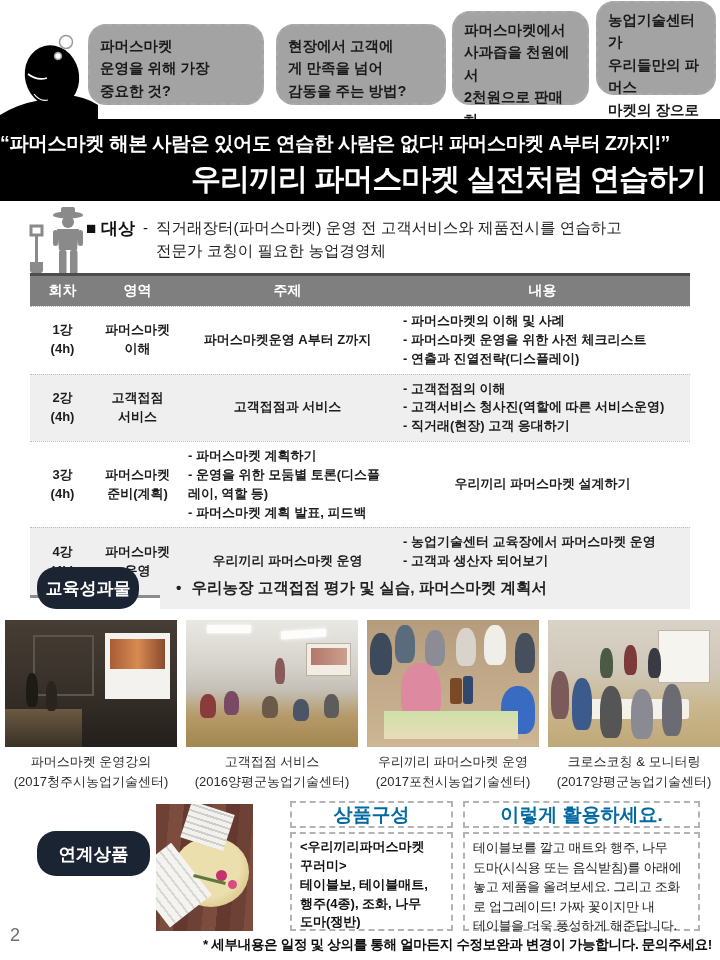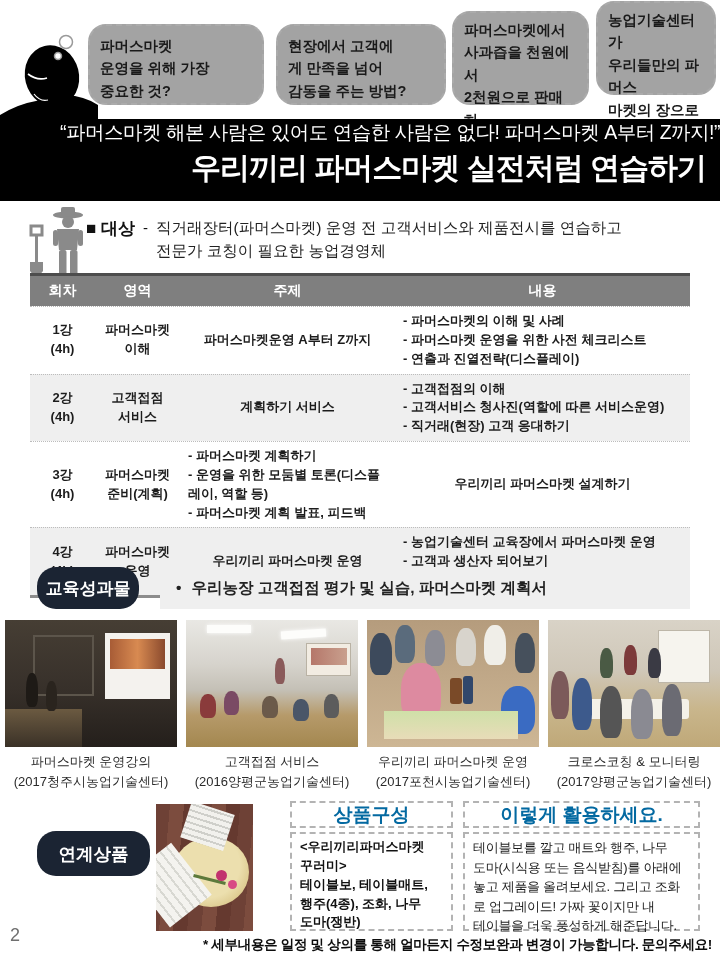--- a/index.html
+++ b/index.html
@@ -7,21 +7,21 @@
   body { font-family:"Liberation Sans","DejaVu Sans",sans-serif; }
   #page { position:relative; width:720px; height:960px; background:#fff; overflow:hidden; }
   .pre { white-space:pre-line; }
 
   
   .bubble { position:absolute; border:2px dashed #ababab; border-radius:18px; background:#a3a3a3;
             padding:9px 10px; font-size:14.5px; line-height:1.55; color:#1a1a1a; font-weight:600; }
 
   
   #banner { position:absolute; left:0; top:119px; width:720px; height:82px; background:#000; color:#fff; }
-  #banner .l1 { text-align:right; font-size:19.5px; font-weight:normal; margin-top:0; letter-spacing:-0.5px; }
+  #banner .l1 { text-align:left; font-size:19.5px; font-weight:bold; margin-top:11px; letter-spacing:-0.5px; }
   #banner .l2 { text-align:right; font-size:30px; font-weight:bold; padding-right:14px; margin-top:2px; letter-spacing:-1px; }
 
   
   #target { position:absolute; left:86px; top:216px; width:614px; display:flex; gap:8px; }
   #target .lbl { font-size:17px; font-weight:bold; color:#111; white-space:nowrap; padding-top:1px; }
   #target .sep { font-size:15px; color:#111; padding-top:3px; }
   #target .txt { font-size:15.5px; line-height:1.5; color:#222; }
 
   
   #table { position:absolute; left:30px; top:273px; width:660px; border-top:3px solid #4d4d4d; border-bottom:3px solid #8c8c8c; }
@@ -162,21 +162,21 @@
       <div class="pre">파머스마켓운영 A부터 Z까지</div>
       <div class="pre cont">- 파머스마켓의 이해 및 사례
 - 파머스마켓 운영을 위한 사전 체크리스트
 - 연출과 진열전략(디스플레이)</div>
     </div>
     <div class="t-row alt">
       <div class="pre">2강
 (4h)</div>
       <div class="pre">고객접점
 서비스</div>
-      <div class="pre">계획하기 서비스</div>
+      <div class="pre">고객접점과 서비스</div>
       <div class="pre cont">- 고객접점의 이해
 - 고객서비스 청사진(역할에 따른 서비스운영)
 - 직거래(현장) 고객 응대하기</div>
     </div>
     <div class="t-row">
       <div class="pre">3강
 (4h)</div>
       <div class="pre">파머스마켓
 준비(계획)</div>
       <div class="pre cont">- 파머스마켓 계획하기

